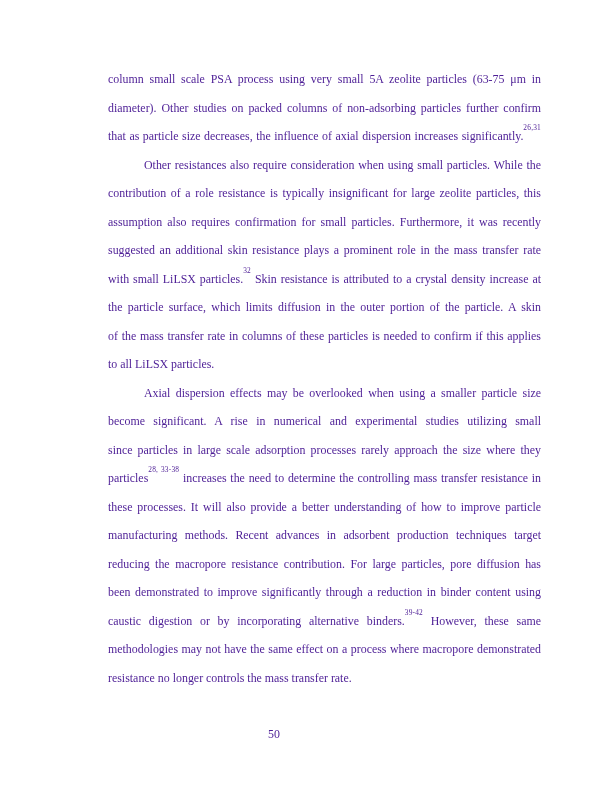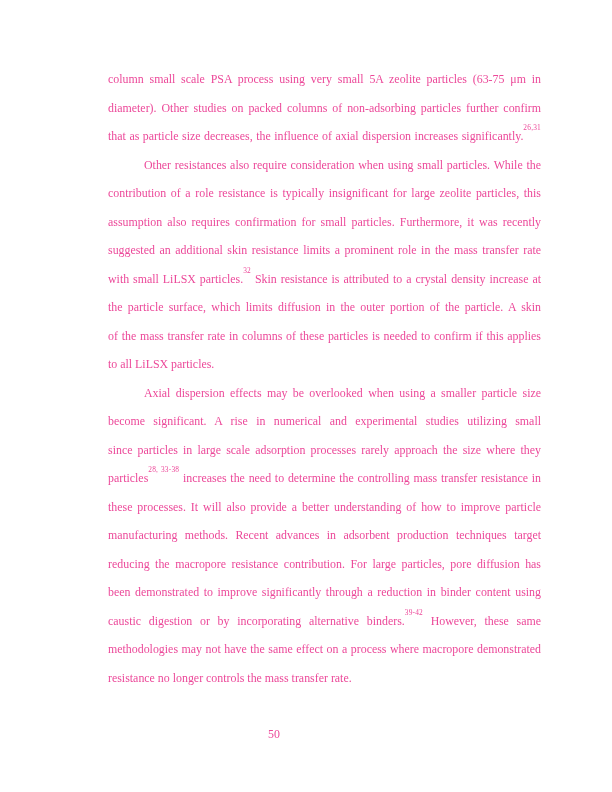--- a/index.html
+++ b/index.html
@@ -7,21 +7,21 @@
     padding: 0;
     background: #ffffff;
   }
   .page {
     position: relative;
     width: 548px;
     height: 792px;
     background: #ffffff;
     overflow: hidden;
     font-family: "Liberation Serif", "DejaVu Serif", serif;
-    color: #ec4899;
+    color: #4c1d95;
   }
   .text-block {
     position: absolute;
     left: 108px;
     top: 65px;
     width: 433px;
   }
   .paragraph {
     margin: 0;
     padding: 0;
@@ -65,21 +65,21 @@
   <div class="text-block" id="body-text">
       <div class="paragraph">
         <div class="line">column small scale PSA process using very small 5A zeolite particles (63-75 μm in</div>
         <div class="line">diameter).  Other studies on packed columns of non-adsorbing particles further confirm</div>
         <div class="line">that as particle size decreases, the influence of axial dispersion increases significantly.<sup class="cite">26,31</sup></div>
       </div>
       <div class="paragraph">
         <div class="line indent">Other resistances also require consideration when using small particles.  While the</div>
         <div class="line">contribution of a role resistance is typically insignificant for large zeolite particles, this</div>
         <div class="line">assumption also requires confirmation for small particles.  Furthermore, it was recently</div>
-        <div class="line">suggested an additional skin resistance limits a prominent role in the mass transfer rate</div>
+        <div class="line">suggested an additional skin resistance plays a prominent role in the mass transfer rate</div>
         <div class="line">with small LiLSX particles.<sup class="cite">32</sup>  Skin resistance is attributed to a crystal density increase at</div>
         <div class="line">the particle surface, which limits diffusion in the outer portion of the particle.  A skin</div>
         <div class="line">of the mass transfer rate in columns of these particles is needed to confirm if this applies</div>
         <div class="line no-justify">to all LiLSX particles.</div>
       </div>
       <div class="paragraph">
         <div class="line indent">Axial dispersion effects may be overlooked when using a smaller particle size</div>
         <div class="line">become significant.  A rise in numerical and experimental studies utilizing small</div>
         <div class="line">since particles in large scale adsorption processes rarely approach the size where they</div>
         <div class="line">particles<sup class="cite">28, 33-38</sup> increases the need to determine the controlling mass transfer resistance in</div>

